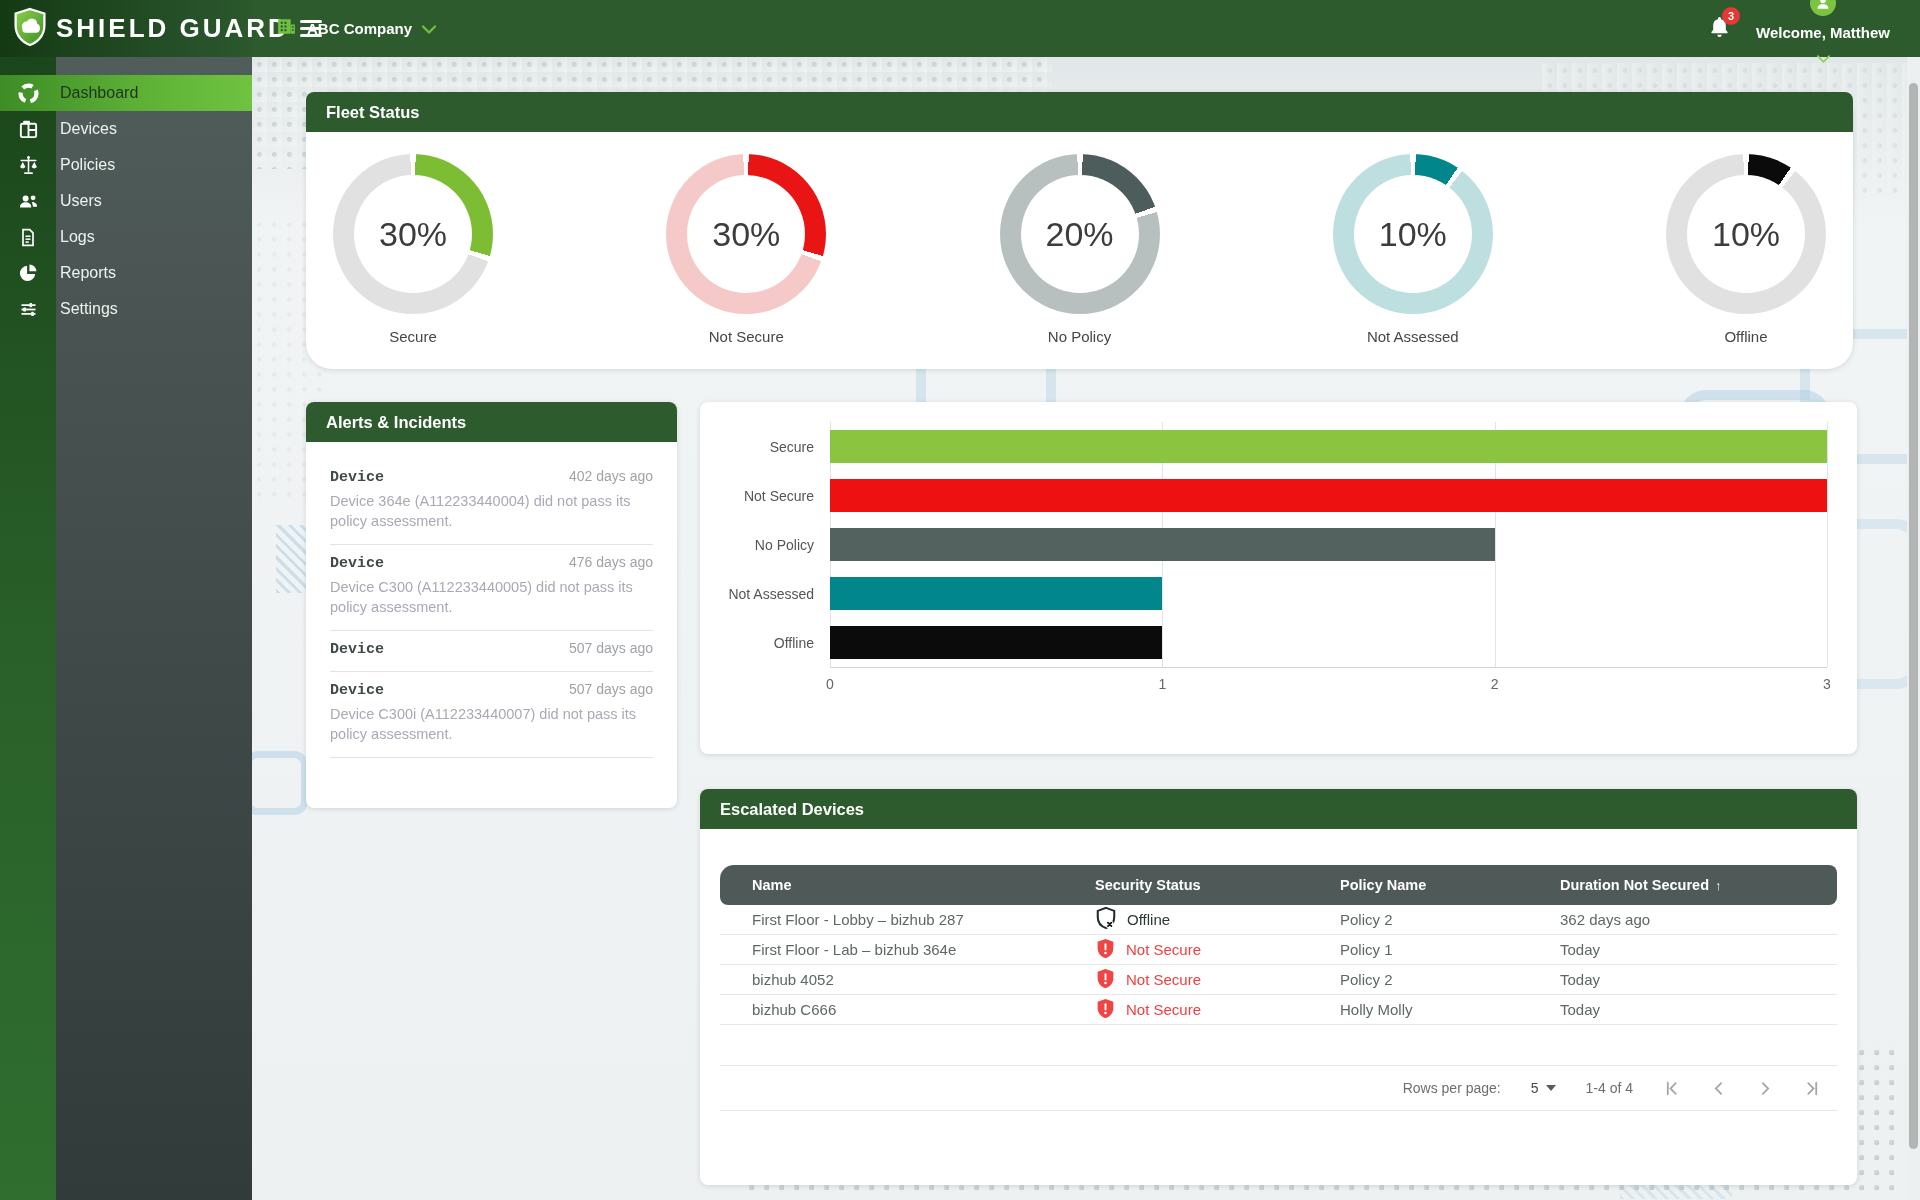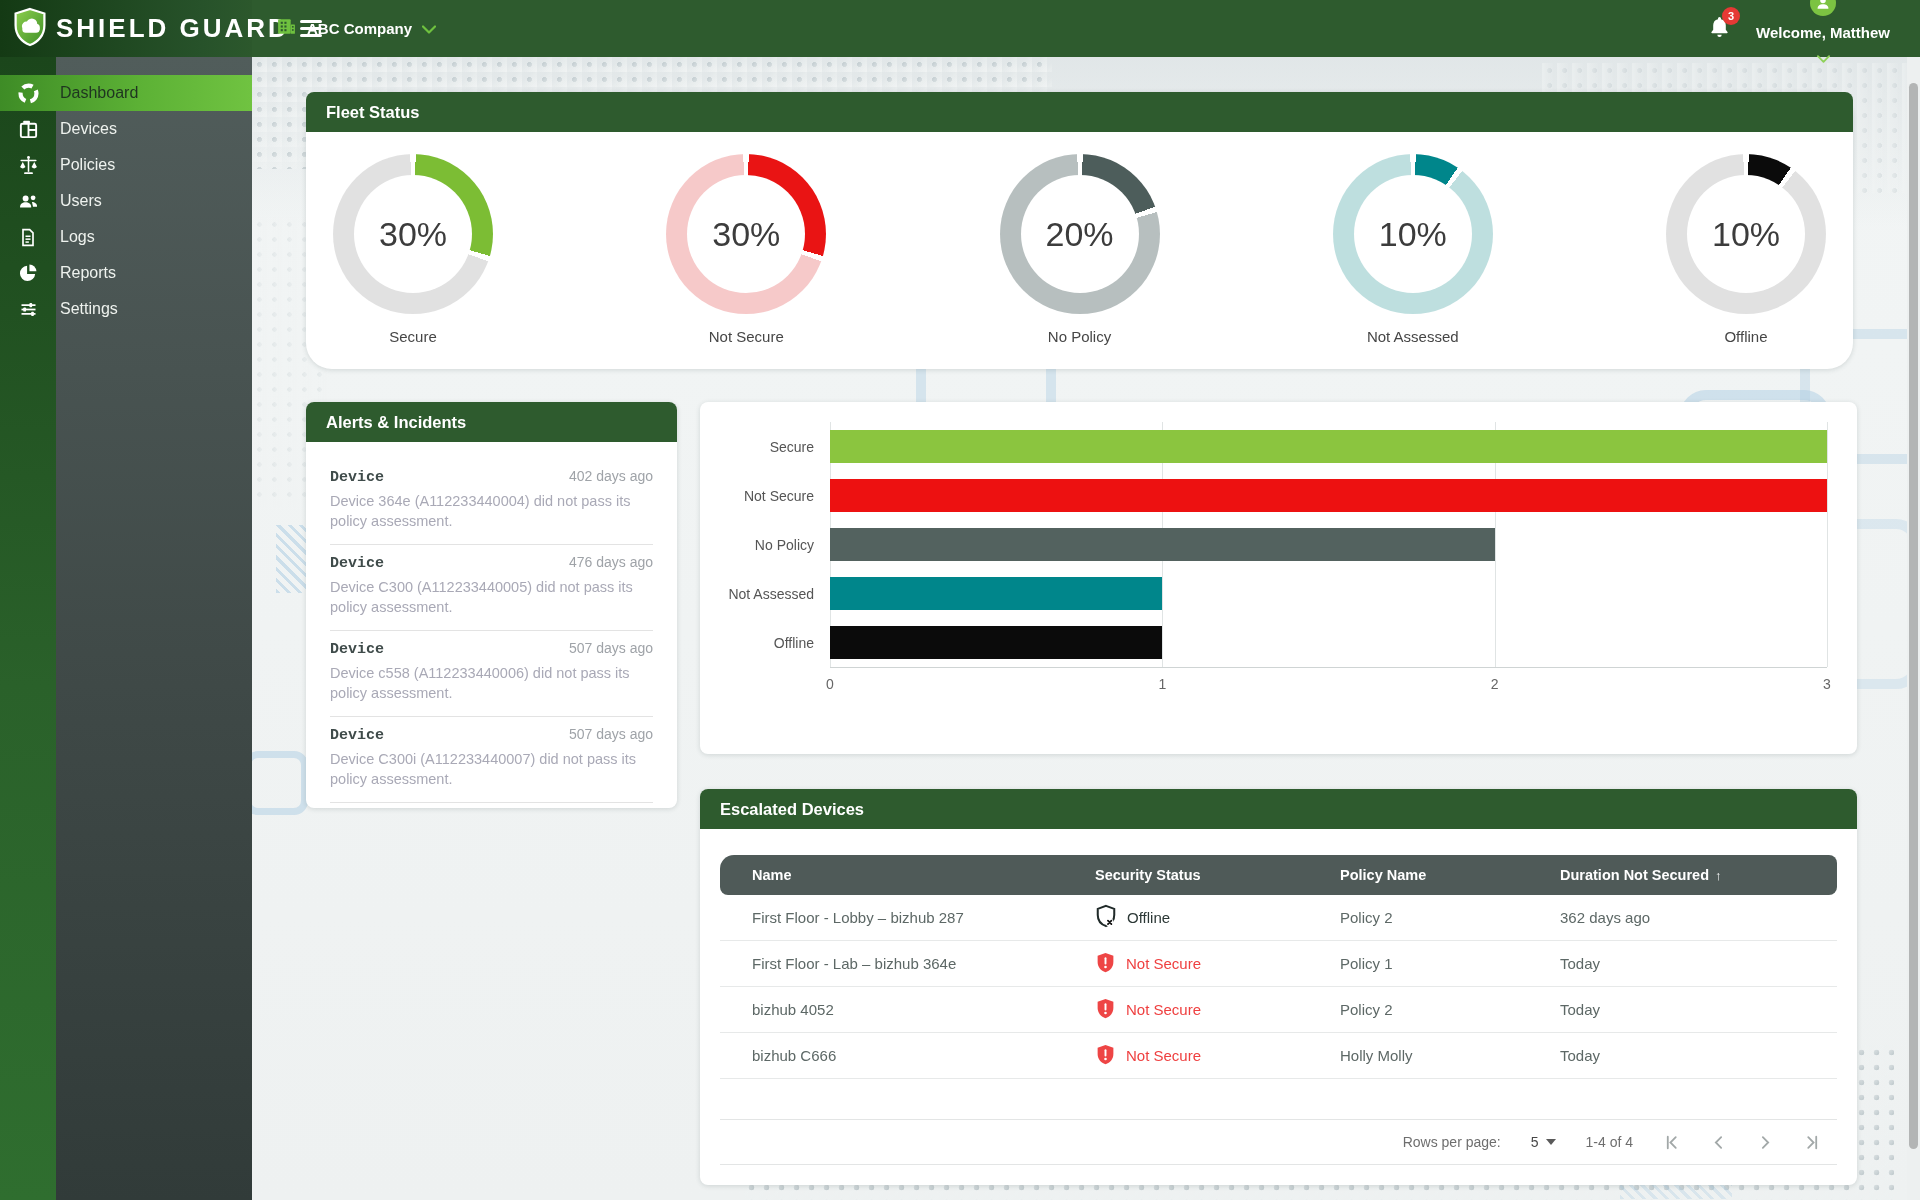--- a/index.html
+++ b/index.html
@@ -80,24 +80,24 @@
   .chart-labels { width:112px; flex-shrink:0; }
   .chart-labels .cat { height:49px; display:flex; align-items:center; justify-content:flex-end; padding-right:16px; font-size:14px; color:#555; }
   .plot { flex:1; position:relative; border-bottom:1px solid #cfd4d4; }
   .gl { position:absolute; top:0; bottom:0; width:1px; background:#e0e4e4; }
   .bar-row { height:49px; display:flex; align-items:center; position:relative; z-index:2; }
   .hbar-fill { height:33px; }
   .ticks { position:relative; height:30px; margin-left:130px; margin-right:30px; }
   .tick { position:absolute; top:8px; transform:translateX(-50%); font-size:14px; color:#666; }
 
   .panel-esc { left:448px; top:732px; width:1157px; height:396px; }
-  .table-area { padding:26px 20px 0; }
+  .table-area { padding:36px 20px 0; }
   .t-grid { display:grid; grid-template-columns:343px 245px 220px auto; align-items:center; padding-left:32px; }
   .t-head { height:40px; background:#4f5a58; border-radius:14px 8px 8px 8px; color:#fff; font-size:14.5px; font-weight:700; }
-  .t-row { height:46px; border-bottom:1px solid #e7e9e9; font-size:15px; color:#5d6866; cursor:pointer; }
+  .t-row { height:30px; border-bottom:1px solid #e7e9e9; font-size:15px; color:#5d6866; cursor:pointer; }
   .status-cell { display:flex; align-items:center; gap:10px; }
   .status-offline { color:#2c3836; }
   .status-bad { color:#ef4040; }
   .sort-arrow { font-size:13px; margin-left:6px; font-weight:400; }
   .esc-spacer { height:40px; }
   .divider { height:1px; background:#e3e5e5; margin:0 20px; }
   .pagination { height:44px; display:flex; align-items:center; justify-content:flex-end; gap:30px; padding-right:36px; font-size:14px; color:#6e6e6e; }
   .rpp-select { display:flex; align-items:center; gap:7px; color:#474747; cursor:pointer; }
   .caret { width:0; height:0; border-left:5px solid transparent; border-right:5px solid transparent; border-top:6px solid #5a5a5a; }
   .pg-btn { cursor:pointer; display:flex; align-items:center; }
@@ -349,21 +349,20 @@
             <span class="alert-source">Device</span>
             <span class="alert-time">476 days ago</span>
           </div>
           <div class="alert-msg">Device C300 (A112233440005) did not pass its policy assessment.</div>
         </div>
         <div class="alert-item">
           <div class="alert-top">
             <span class="alert-source">Device</span>
             <span class="alert-time">507 days ago</span>
           </div>
-          <div class="alert-msg">Device c558 (A112233440006) did not pass its policy assessment.</div>
         </div>
         <div class="alert-item">
           <div class="alert-top">
             <span class="alert-source">Device</span>
             <span class="alert-time">507 days ago</span>
           </div>
           <div class="alert-msg">Device C300i (A112233440007) did not pass its policy assessment.</div>
         </div>
       </div>
     </div>

